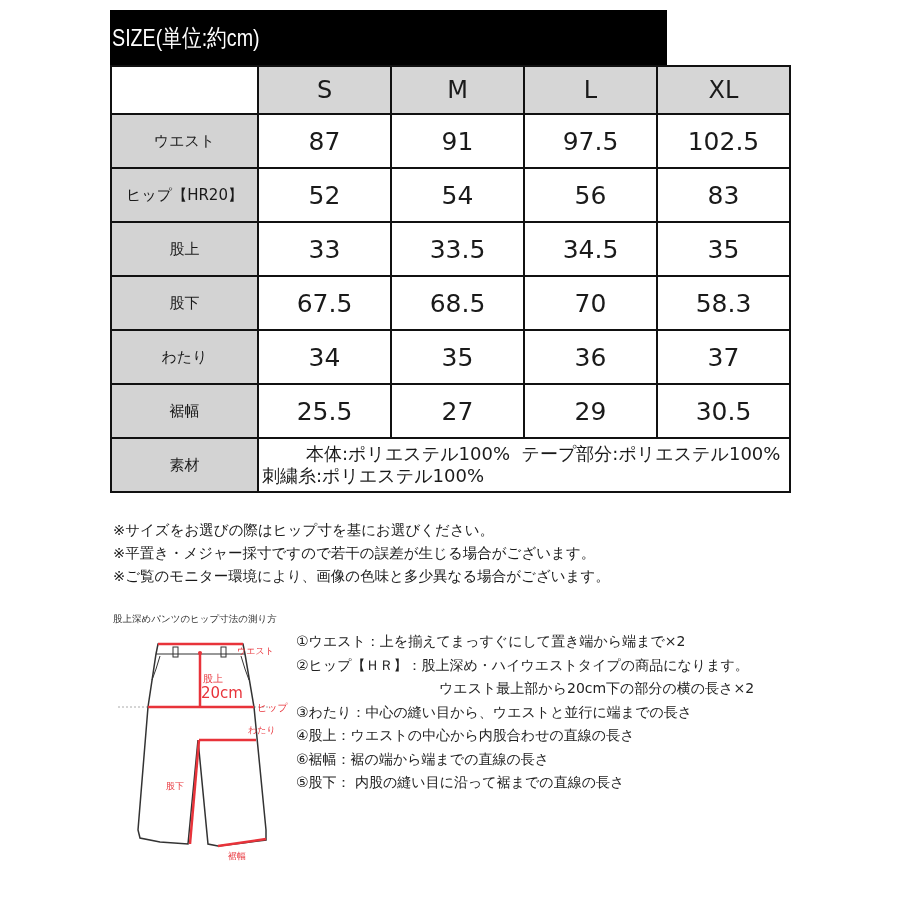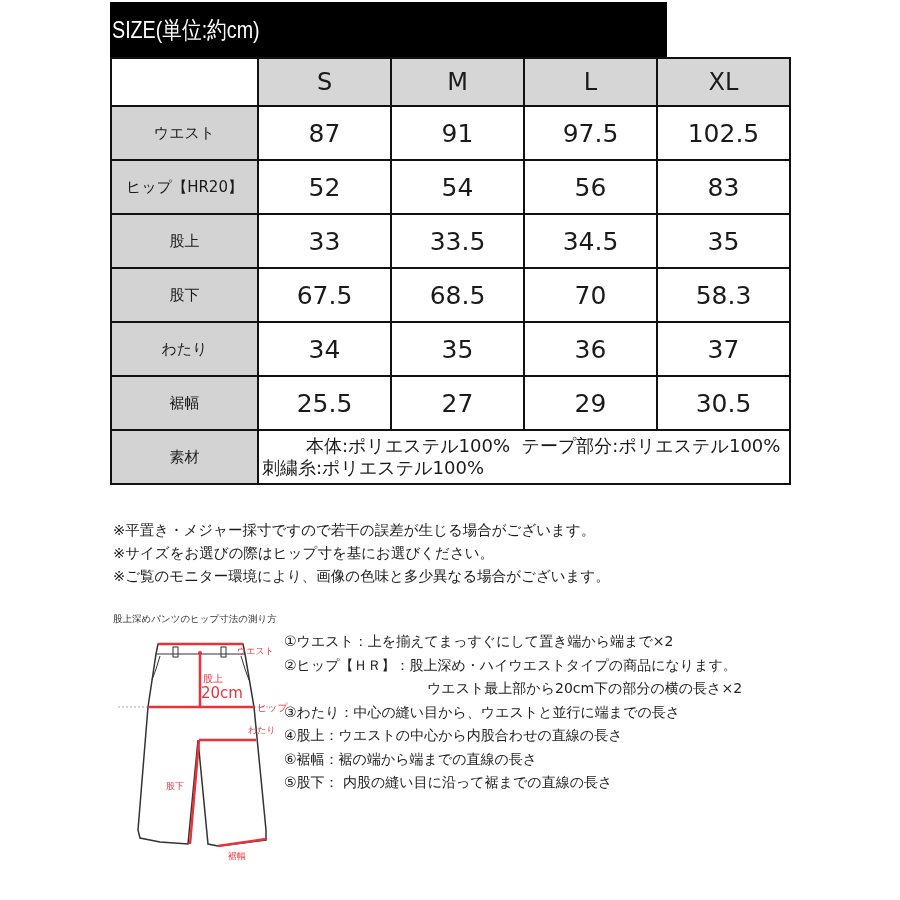--- a/index.html
+++ b/index.html
@@ -1,19 +1,19 @@
 <!DOCTYPE html>
 <html><head>
 <meta charset="utf-8">
 <style>
   html, body { margin: 0; padding: 0; background: #ffffff; }
   body { width: 900px; height: 900px; position: relative; overflow: hidden;
          font-family: "DejaVu Sans", "Liberation Sans", sans-serif; color: #1a1a1a; }
 
-  .size-table-wrap { position: absolute; left: 110px; top: 2px; width: 557px; }
+  .size-table-wrap { position: absolute; left: 110px; top: 10px; width: 557px; }
   .title-bar { height: 55px; background: #000; color: #fff;
                font-family: "Liberation Sans Narrow", "Liberation Sans", sans-serif;
                font-size: 24px; line-height: 55px; padding-left: 2px; letter-spacing: 0px;
                transform-origin: left center; }
   .title-bar span { display: inline-block; transform: scaleX(0.82); transform-origin: left center; }
 
   table.size { border-collapse: collapse; width: 680px; table-layout: fixed;
                border: 2px solid #111; }
   table.size td { border: 2px solid #111; text-align: center; vertical-align: middle;
                   padding: 0; }
@@ -27,21 +27,21 @@
   tr.mat td.lbl { background: #d3d3d3; font-size: 15px; }
   tr.mat td.mat-text { text-align: left; font-size: 18px; line-height: 22px; padding-left: 3px; }
 
   .notes { position: absolute; left: 113px; top: 519px; font-size: 14.5px; line-height: 23px; }
   .notes div { white-space: nowrap; }
 
   .diagram-title { position: absolute; left: 113px; top: 613px; font-size: 9.5px; color: #333; }
   .diagram { position: absolute; left: 118px; top: 630px; width: 175px; height: 240px; }
 
   .legend { position: absolute; left: 284px; top: 630px; font-size: 14px; line-height: 23.5px; color: #222; }
-  .legend div { white-space: nowrap; }
+  .legend div { white-space: nowrap; margin-left: 12px; }
   .legend .indent { padding-left: 143px; }
 
   .red-label { position: absolute; color: #e8333a; font-size: 9px; white-space: nowrap; }
 </style>
 </head>
 <body>
 
 <div class="size-table-wrap">
   <div class="title-bar">
     <span>SIZE(単位:約cm)</span>
@@ -109,22 +109,22 @@
       <td class="mat-text" colspan="4">
         <div style="white-space:pre;margin-left:44px;">本体:ポリエステル100%  テープ部分:ポリエステル100%</div>
         <div>刺繍糸:ポリエステル100%</div>
       </td>
     </tr>
   </tbody>
     </table>
 </div>
 
 <div class="notes">
+  <div>※サイズをお選びの際はヒップ寸を基にお選びください。</div>
   <div>※平置き・メジャー採寸ですので若干の誤差が生じる場合がございます。</div>
-  <div>※サイズをお選びの際はヒップ寸を基にお選びください。</div>
   <div>※ご覧のモニター環境により、画像の色味と多少異なる場合がございます。</div>
 </div>
 
 <div class="diagram-title">股上深めパンツのヒップ寸法の測り方</div>
 
 <div class="diagram">
   <svg width="175" height="240" viewBox="0 0 175 240">
 
     <line x1="0" y1="77" x2="150" y2="77" stroke="#aaa" stroke-width="1" stroke-dasharray="2,2"></line>
 

